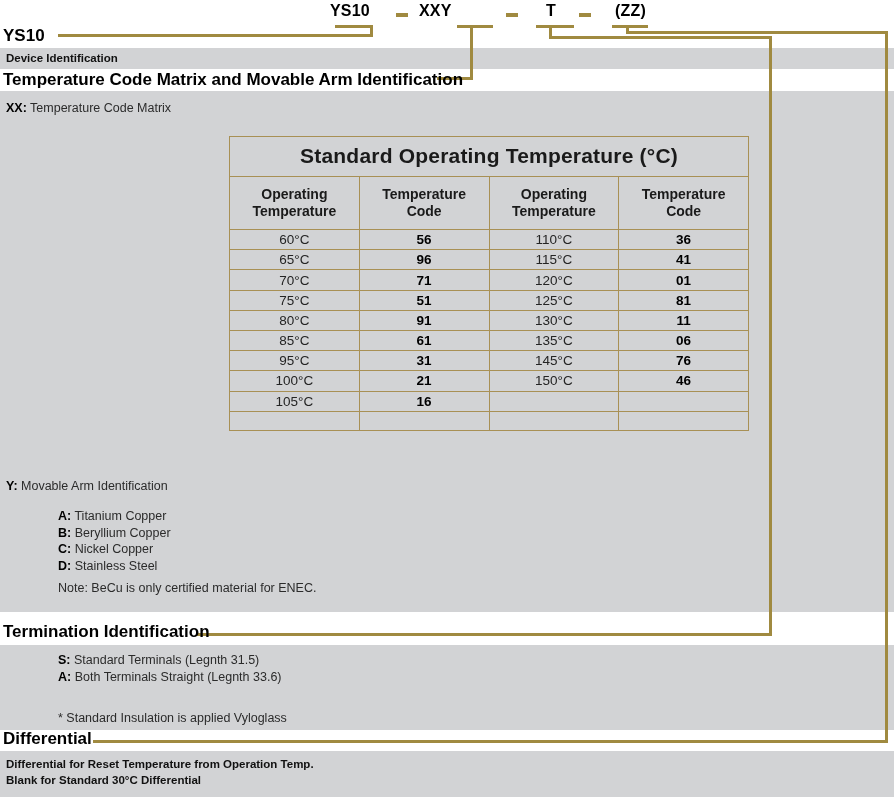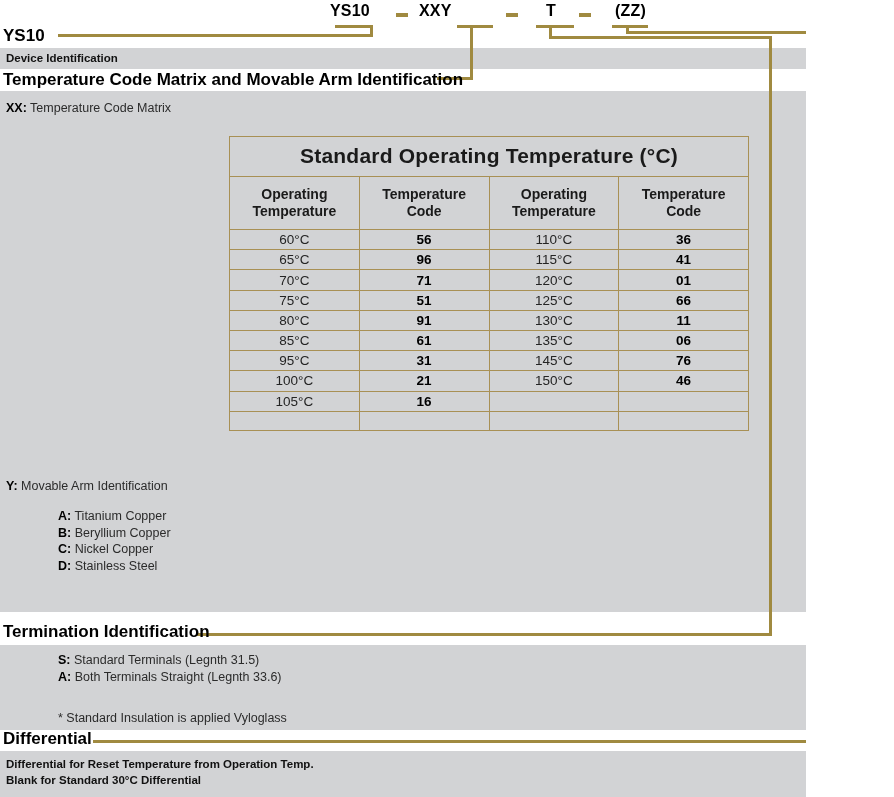--- a/index.html
+++ b/index.html
@@ -7,21 +7,21 @@
     padding: 0;
     background: #ffffff;
   }
   body {
     font-family: "Liberation Sans", sans-serif;
     -webkit-font-smoothing: antialiased;
   }
 
   #page {
     position: relative;
-    width: 806px;
+    width: 894px;
     height: 797px;
     overflow: hidden;
     background: #ffffff;
   }
 
   
   .band {
     position: absolute;
     left: 0;
     width: 894px;
@@ -286,21 +286,21 @@
         <tr>
           <td class="cell-temp">70°C</td>
           <td class="cell-code">71</td>
           <td class="cell-temp">120°C</td>
           <td class="cell-code">01</td>
         </tr>
         <tr>
           <td class="cell-temp">75°C</td>
           <td class="cell-code">51</td>
           <td class="cell-temp">125°C</td>
-          <td class="cell-code">66</td>
+          <td class="cell-code">81</td>
         </tr>
         <tr>
           <td class="cell-temp">80°C</td>
           <td class="cell-code">91</td>
           <td class="cell-temp">130°C</td>
           <td class="cell-code">11</td>
         </tr>
         <tr>
           <td class="cell-temp">85°C</td>
           <td class="cell-code">61</td>
@@ -336,20 +336,21 @@
 
   <div class="text-block arm-intro">
     <b>Y:</b><span> Movable Arm Identification</span>
   </div>
   <div class="text-block arm-list" id="arm-list">
       <div><b>A:</b><span> Titanium Copper</span></div>
       <div><b>B:</b><span> Beryllium Copper</span></div>
       <div><b>C:</b><span> Nickel Copper</span></div>
       <div><b>D:</b><span> Stainless Steel</span></div>
     </div>
+  <div class="text-block arm-note">Note: BeCu is only certified material for ENEC.</div>
 
   <div class="heading h-termination">Termination Identification</div>
   <div class="text-block term-list" id="term-list">
       <div><b>S:</b><span> Standard Terminals (Legnth 31.5)</span></div>
       <div><b>A:</b><span> Both Terminals Straight (Legnth 33.6)</span></div>
     </div>
   <div class="text-block term-note">* Standard Insulation is applied Vyloglass</div>
 
   <div class="heading h-differential">Differential</div>
   <div class="diff-lines">

